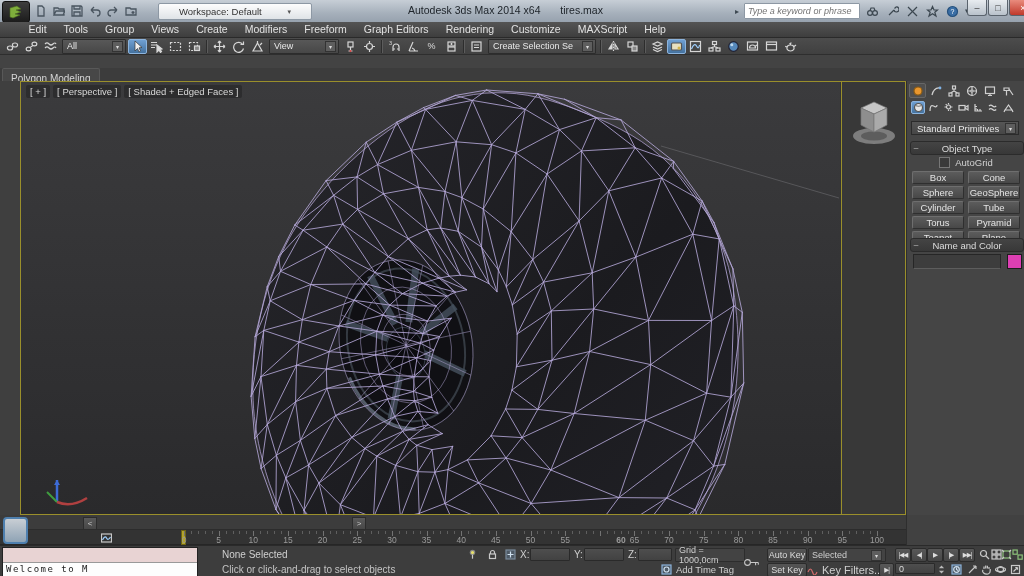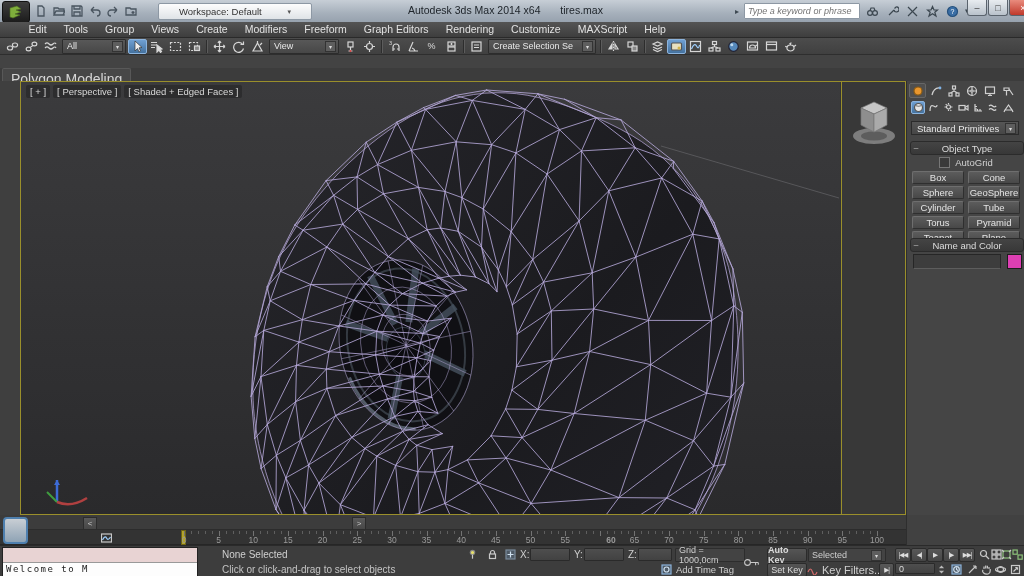--- a/index.html
+++ b/index.html
@@ -43,21 +43,21 @@
     display:inline-flex;align-items:center;justify-content:space-between;font-size:9px;color:#e8e8e8;
     padding:0 2px 0 4px;margin:0 2px;flex:0 0 auto;}
   .dd-arrow{width:9px;height:9px;background:#5e5e5e;border:1px solid #333;display:inline-flex;
     align-items:center;justify-content:center;font-size:6px;color:#ddd;margin-left:3px;}
   
   #ribbontabs{left:0;top:55px;width:1024px;height:13px;background:#383838;display:flex;align-items:flex-end;padding-left:16px;box-sizing:border-box;}
   .rtab{padding:1px 14px;font-size:10px;color:#b8b8b8;}
   .rtab.active{background:linear-gradient(#5a5a5a,#484848);color:#e8e8e8;border-radius:3px 3px 0 0;border:1px solid #666;border-bottom:none;}
   #panelrow{left:0;top:68px;width:1024px;height:13px;background:#3c3c3c;}
   #polytab{left:2px;top:0;height:12px;padding:4px 8px;background:#474747;border:1px solid #585858;border-bottom:none;
-    border-radius:2px 2px 0 0;font-size:14px;color:#d6d6d6;line-height:12px;}
+    border-radius:2px 2px 0 0;font-size:10px;color:#d6d6d6;line-height:12px;}
   
   #mainarea{left:0;top:81px;width:1024px;height:434px;background:#3f3f3f;}
   #vpwrap{left:20px;top:0;width:886px;height:434px;border:1px solid #9a8f2b;box-sizing:border-box;background:#333;}
   #viewport{left:0;top:0;width:819px;height:432px;overflow:hidden;}
   #sliver{left:820px;top:0;width:64px;height:432px;background:#383838;border-left:1px solid #9a8f2b;box-sizing:border-box;}
   #vplabel{left:5px;top:3px;display:flex;gap:3px;font-size:9.5px;color:#d8d8d8;z-index:5;}
   #vplabel span{background:rgba(20,20,20,0.35);padding:0 4px;border-radius:2px;line-height:13px;}
   
   #cmdpanel{left:906px;top:0;width:118px;height:434px;background:#454545;border-left:1px solid #2e2e2e;box-sizing:border-box;}
   .cp-tab{width:17px;height:15px;display:inline-flex;align-items:center;justify-content:center;}
@@ -694,21 +694,21 @@
         <span class="ticklabel" style="left: 69.3px;">10</span>
         <span class="ticklabel" style="left: 103.95px;">15</span>
         <span class="ticklabel" style="left: 138.6px;">20</span>
         <span class="ticklabel" style="left: 173.25px;">25</span>
         <span class="ticklabel" style="left: 207.9px;">30</span>
         <span class="ticklabel" style="left: 242.55px;">35</span>
         <span class="ticklabel" style="left: 277.2px;">40</span>
         <span class="ticklabel" style="left: 311.85px;">45</span>
         <span class="ticklabel" style="left: 346.5px;">50</span>
         <span class="ticklabel" style="left: 381.15px;">55</span>
-        <span class="ticklabel" style="left: 427px; font-weight: bold;">60</span>
+        <span class="ticklabel" style="left: 437px; font-weight: bold;">60</span>
         <span class="ticklabel" style="left: 450.45px;">65</span>
         <span class="ticklabel" style="left: 485.1px;">70</span>
         <span class="ticklabel" style="left: 519.75px;">75</span>
         <span class="ticklabel" style="left: 554.4px;">80</span>
         <span class="ticklabel" style="left: 589.05px;">85</span>
         <span class="ticklabel" style="left: 623.7px;">90</span>
         <span class="ticklabel" style="left: 658.35px;">95</span>
         <span class="ticklabel" style="left: 693px;">100</span>
       </div>
   </div>
@@ -758,21 +758,21 @@
       </span>
     <span class="st-text" style="left:676px;top:18px;font-size:9.5px;">Add Time Tag</span>
 
     <span class="st-ic" style="left:742px;top:8px;width:20px;height:16px;">
       <svg viewBox="0 0 20 14" style="width:18px;height:13px;">
           <circle cx="5" cy="7" r="3.2"></circle>
           <path d="M8 7 h9 M14 7 v3 M17 7 v2.4"></path>
         </svg>
       </span>
 
-    <span class="st-btn" style="left:767px;top:2px;font-weight:bold;">Auto Key</span>
+    <span class="st-btn" style="left:767px;top:2px;">Auto Key</span>
     <span class="st-btn" style="left:767px;top:17px;">Set Key</span>
 
     <span class="st-box" style="left:808px;top:2px;width:70px;justify-content:space-between;">
       <span>Selected</span>
       <span class="dd-arrow">▾</span>
     </span>
     <span class="st-ic" style="left:806px;top:17px;">
       <svg viewBox="0 0 11 11">
           <path d="M1 8 q2.5 -6 4.5 0 t4.5 0" stroke="#d06a6a"></path>
         </svg>

